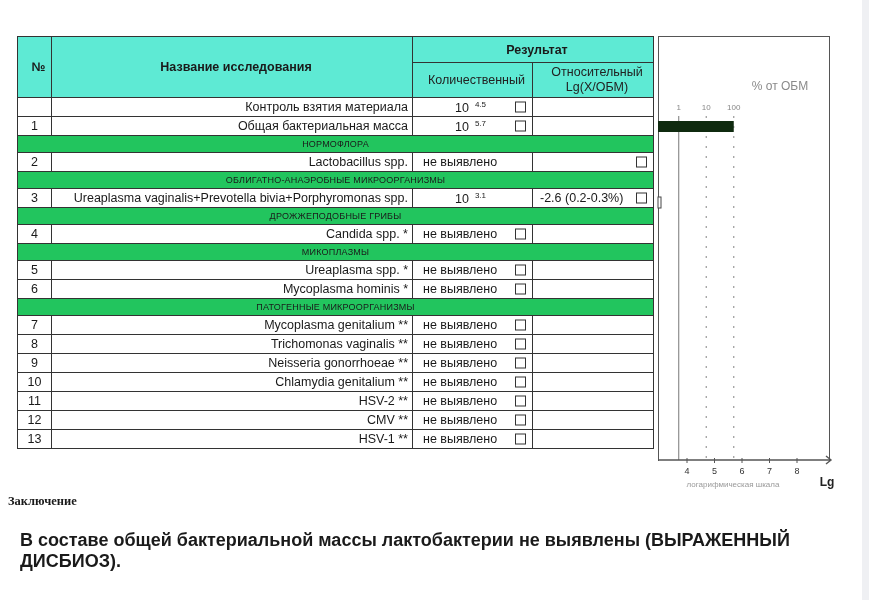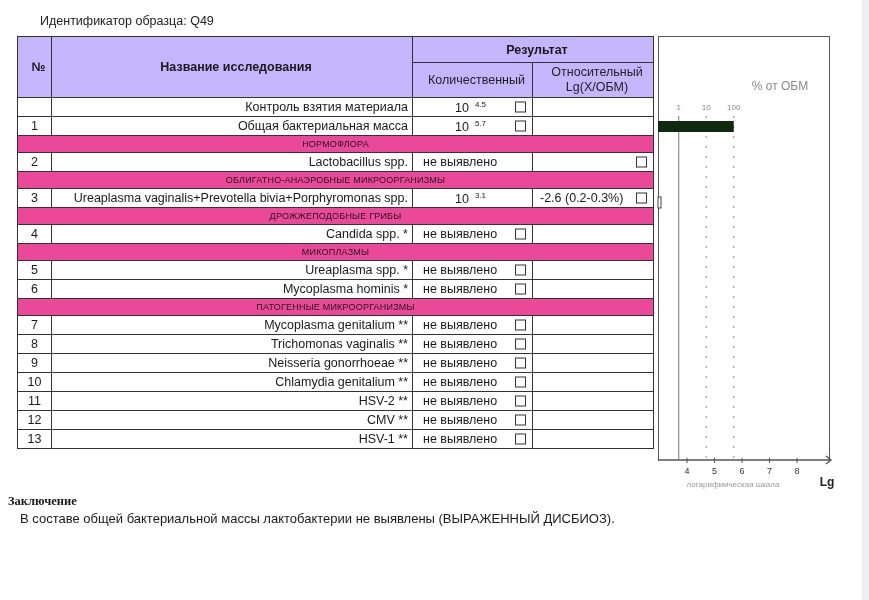--- a/index.html
+++ b/index.html
@@ -6,44 +6,43 @@
   html, body { width: 869px; height: 600px; overflow: hidden; background: #ffffff; }
   body { font-family: "Liberation Sans", sans-serif; color: #1a1a1a; position: relative; }
 
   .page { position: absolute; left: 0; top: 0; width: 862px; height: 600px; background: #fff; }
   .scroll-gutter { position: absolute; left: 862px; top: 0; width: 7px; height: 600px; background: #eff0f3; }
 
   .sample-id { position: absolute; left: 40px; top: 14px; font-size: 12.5px; color: #222; }
 
   table.results { position: absolute; left: 17px; top: 36px; width: 636px; border-collapse: collapse; table-layout: fixed; font-size: 12.5px; }
   table.results td, table.results th { border: 1.4px solid #333; height: 19px; padding: 0 4px; vertical-align: middle; }
-  table.results th { background: #c4b5fd; font-weight: bold; font-size: 12.5px; padding-left: 12px; }
+  table.results th { background: #5eead4; font-weight: bold; font-size: 12.5px; padding-left: 12px; }
   .hdr-sub { font-weight: normal !important; font-size: 12.5px; color: #222; }
   .c-num { text-align: center; }
   .c-name { padding-left: 14px !important; text-align: right; }
-  td.cat { background: #ec4899; text-align: center; font-size: 9px; letter-spacing: 0.2px; height: 17px !important; text-transform: uppercase; }
+  td.cat { background: #22c55e; text-align: center; font-size: 9px; letter-spacing: 0.2px; height: 17px !important; text-transform: uppercase; }
   .qcell { position: relative; }
   .qcell.val { text-align: right; padding-right: 46px !important; }
   .qcell.nd { padding-left: 10px !important; }
   .sup { font-size: 8px; vertical-align: 5px; margin-left: 6px; margin-top: 24px; }
   .cb { position: absolute; right: 6px; top: 50%; transform: translateY(-50%); width: 11px; height: 11px; border: 1.3px solid #333; background: #fff; }
   .rcell { position: relative; padding-left: 7px !important; }
 
   .footnote { position: absolute; left: 20px; top: 468px; font-size: 9.5px; color: #333; }
   .conclusion-title { position: absolute; left: 8px; top: 494px; font-size: 12.5px; font-weight: bold; font-family: Liberation Serif, serif; }
-  .conclusion-text { position: absolute; left: 20px; top: 511px; font-size: 13px; }
+  .conclusion-text { position: absolute; left: 20px; top: 530px; font-size: 18px; font-weight: bold; }
 
   .chart-box { position: absolute; left: 658px; top: 36px; width: 172px; height: 425px; border: 1.5px solid #555; border-bottom: none; background: #fff; }
   svg.chart { position: absolute; left: 640px; top: 30px; width: 222px; height: 470px; overflow: visible; }
 </style>
 </head>
 <body>
 
 <div class="page">
-  <div class="sample-id">Идентификатор образца: Q49</div>
 
   <table class="results">
     <colgroup>
       <col style="width:34px">
         <col style="width:361px">
         <col style="width:120px">
         <col style="width:121px">
     </colgroup>
     <thead>
       <tr style="height:26px">

